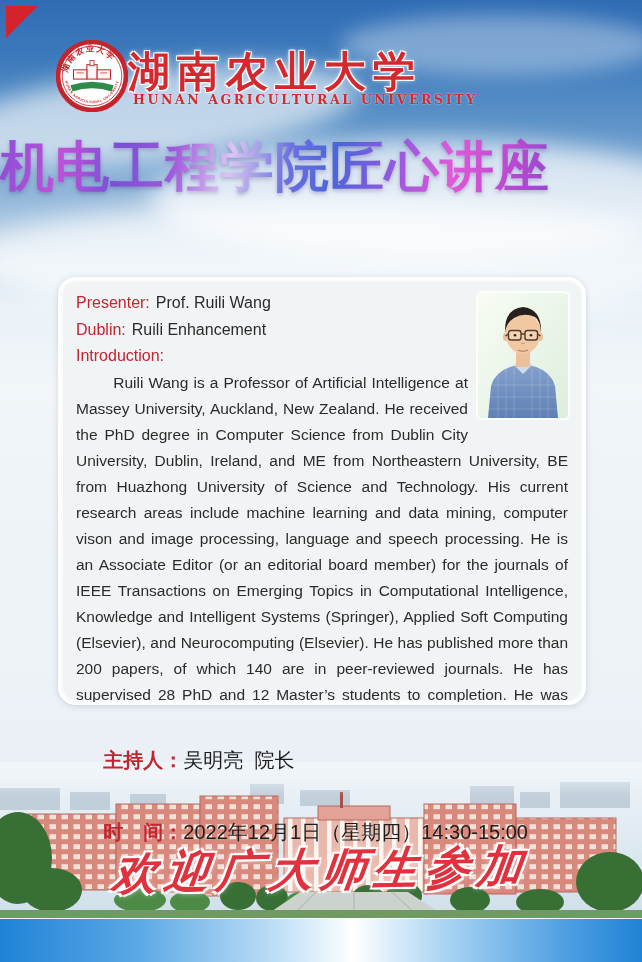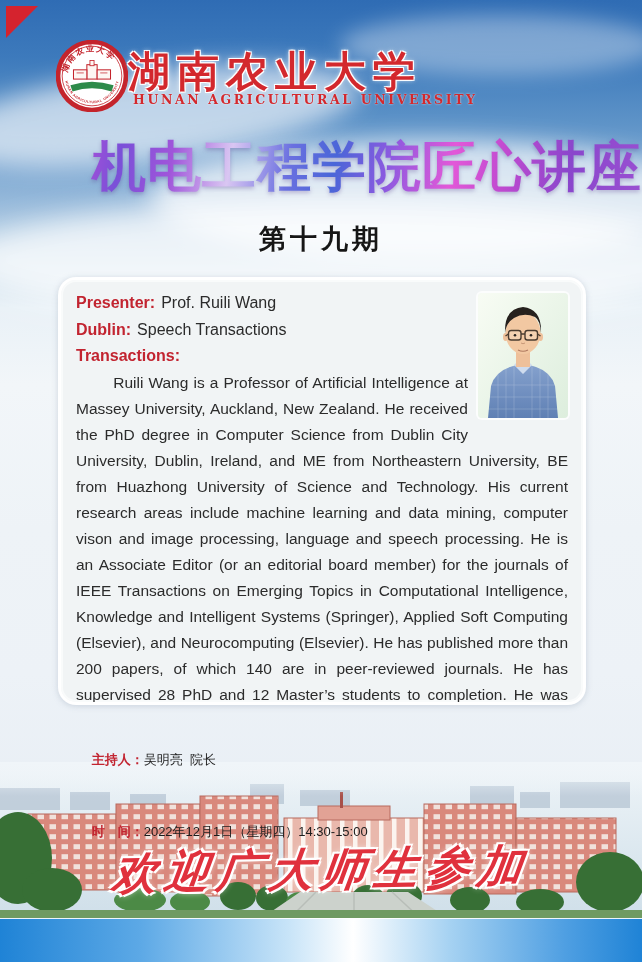--- a/index.html
+++ b/index.html
@@ -30,21 +30,21 @@
     text-shadow:-1px -1px 0 #fff, 1px -1px 0 #fff, -1px 1px 0 #fff, 1px 1px 0 #fff, 0 0 5px rgba(255,255,255,.9);
   }
   .uni-en{
     position:absolute; left:133px; top:92px;
     font-family:"DejaVu Serif", serif; font-weight:bold; font-size:12.5px; letter-spacing:2.6px;
     color:#d3282d; white-space:nowrap;
     text-shadow:0 0 2px rgba(255,255,255,.8);
   }
   
   .main-title{
-    position:absolute; left:0; top:131px; width:642px; text-align:right;
+    position:absolute; left:0; top:131px; width:642px; text-align:left;
     font-weight:900; font-size:54px; letter-spacing:1px; white-space:nowrap;
     color:#8a4fd4;
     filter:drop-shadow(0 2px 2px rgba(70,35,130,.3));
   }
   @supports ((-webkit-background-clip:text) or (background-clip:text)){
     .main-title{
       background:linear-gradient(100deg,
         #8a4fd4 0%, #c050d8 10%, #7a50d8 19%, #a055da 27%,
         #d9c6f2 36%, #6a70e0 45%, #4a66d8 52%, #8a5ae0 60%,
         #e258d8 70%, #c04ad0 78%, #8a46cc 88%, #9a50d2 100%);
@@ -60,27 +60,27 @@
   
   .content-box{
     position:absolute; left:58px; top:277px; width:528px; height:428px;
     background:#f1f4f5; border:3px solid rgba(255,255,255,.95); border-radius:18px;
     box-shadow:0 1px 6px rgba(110,130,155,.28), inset 0 0 0 2px rgba(255,255,255,.6);
     padding:10px 15px 0 15px; overflow:hidden;
   }
   .portrait{ float:right; width:90px; height:125px; margin:3px 0 8px 10px; border-radius:4px;
     box-shadow:0 0 0 2px rgba(255,255,255,.8); }
   .meta-line{ font-size:16px; line-height:26.5px; color:#2b2b2b; }
-  .meta-label{ color:#c22430; font-weight:bold; margin-right:6px; }
+  .meta-label{ color:#c22430; font-weight:normal; margin-right:6px; }
   .intro-text{
     font-size:15.5px; line-height:26px; color:#2b2b2b; text-align:justify; text-indent:2.4em;
   }
   
   .details{ position:absolute; left:70px; top:724px; z-index:6; }
-  .detail-row{ font-size:13px; line-height:24px; white-space:pre; }
+  .detail-row{ font-size:20px; line-height:24px; white-space:pre; }
   .detail-label{ color:#c22430; font-weight:bold; }
   .detail-value{ color:#1d1d1d; }
   
   .campus{ position:absolute; left:0; top:762px; width:642px; height:156px; z-index:1; }
   .slogan{
     position:absolute; left:50%; top:840px; z-index:7; white-space:nowrap;
     transform:translateX(-50%) skewX(-8deg) rotate(-1deg);
     font-family:"DejaVu Serif", serif; font-style:italic; font-weight:900;
     font-size:45px; letter-spacing:7px; color:#e0313d;
     text-shadow:-2px -2px 0 #fff, 2px -2px 0 #fff, -2px 2px 0 #fff, 2px 2px 0 #fff, 0 0 7px rgba(255,255,255,.95);
@@ -129,21 +129,20 @@
         <line x1="43" y1="32" x2="50" y2="32" stroke="#c4242c" stroke-width="0.7"></line>
         <path d="M 14,44 Q 35,37 56,44 L 54,50 Q 35,44 16,50 Z" fill="#2e8b4a"></path>
       </g>
     </svg>
     <div class="uni-cn">湖南农业大学</div>
     <div class="uni-en">HUNAN AGRICULTURAL UNIVERSITY</div>
   </div>
 
   <div class="main-title">机电工程学院匠心讲座</div>
 
-  <div class="issue">第十九期</div>
 
   <div class="content-box">
     <svg class="portrait" viewBox="0 0 90 125">
       <defs>
         <linearGradient id="pbg" x1="0" y1="0" x2="1" y2="1">
           <stop offset="0" stop-color="#f8fcf4"></stop>
             <stop offset="1" stop-color="#ddeedd"></stop>
         </linearGradient>
         <linearGradient id="shirt" x1="0" y1="0" x2="0" y2="1">
           <stop offset="0" stop-color="#86a2ce"></stop>
@@ -179,24 +178,24 @@
       <circle cx="37" cy="42.3" r="1.3" fill="#2a2420"></circle>
       <circle cx="53" cy="42.3" r="1.3" fill="#2a2420"></circle>
       <path d="M 43,50 Q 45,51.5 47,50" fill="none" stroke="#c89878" stroke-width="1"></path>
       <path d="M 40,57 Q 45,59.5 50,57" fill="none" stroke="#b07a60" stroke-width="1.2"></path>
     </svg>
 
     <div class="meta-line">
       <span class="meta-label">Presenter:</span><span>Prof. Ruili Wang</span>
     </div>
     <div class="meta-line">
-      <span class="meta-label">Dublin:</span><span>Speech Transactions</span>
+      <span class="meta-label">Dublin:</span><span>Ruili Enhancement</span>
     </div>
     <div class="meta-line">
-      <span class="meta-label">Transactions:</span>
+      <span class="meta-label">Introduction:</span>
     </div>
     <div class="intro-text">Ruili Wang is a Professor of Artificial Intelligence at Massey University, Auckland, New Zealand. He received the PhD degree in Computer Science from Dublin City University, Dublin, Ireland, and ME from Northeastern University, BE from Huazhong University of Science and Technology. His current research areas include machine learning and data mining, computer vison and image processing, language and speech processing. He is an Associate Editor (or an editorial board member) for the journals of IEEE Transactions on Emerging Topics in Computational Intelligence, Knowledge and Intelligent Systems (Springer), Applied Soft Computing (Elsevier), and Neurocomputing (Elsevier). He has published more than 200 papers, of which 140 are in peer-reviewed journals. He has supervised 28 PhD and 12 Master’s students to completion. He was awarded a Marsden grant (2014-2018) in machine learning and its application to speech processing, and the Seed Projects (2018-2019) from the National Science Challenges of New Zealand, $3m MBIE Catalyst: Strategic (2020-2024) in natural language processing and speech processing.</div>
   </div>
 
   <div class="details">
     <div class="detail-row">
       <span class="detail-label">主持人：</span><span class="detail-value">吴明亮  院长</span>
     </div>
     <div class="detail-row">
       <span class="detail-label">时　间：</span><span class="detail-value">2022年12月1日（星期四）14:30-15:00</span>

